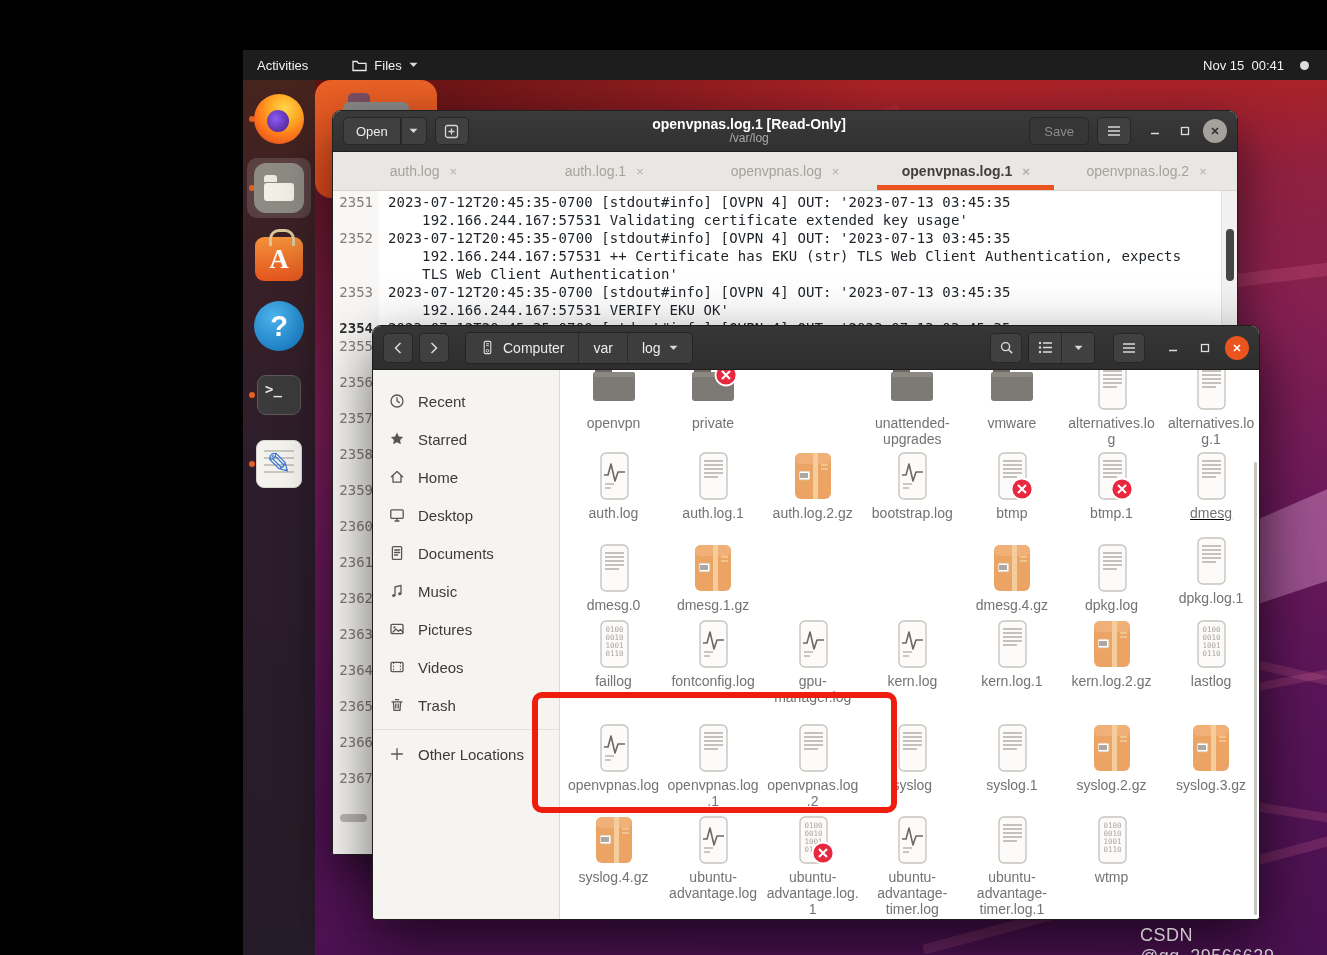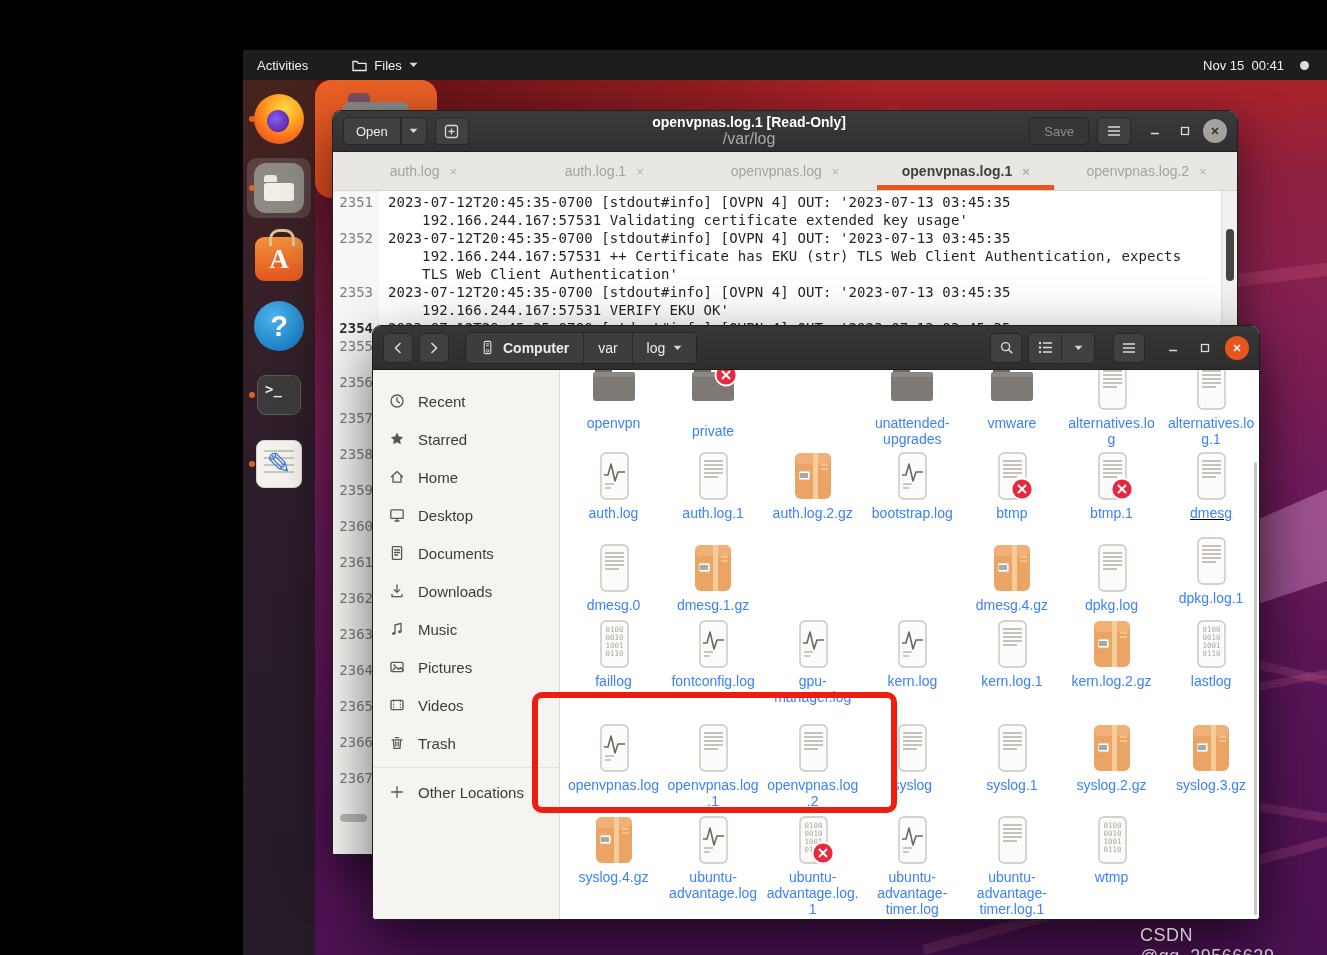--- a/index.html
+++ b/index.html
@@ -68,21 +68,21 @@
   .gedit{position:absolute;left:332px;top:110px;width:906px;height:745px;z-index:3;border-radius:9px 9px 3px 3px;
          box-shadow:0 18px 50px rgba(0,0,0,0.55);background:#fff;display:flex;flex-direction:column;overflow:hidden;border:1px solid #212121;box-sizing:border-box;}
   .g-header{height:40px;flex:0 0 40px;background:linear-gradient(#3a3a3a,#303030);display:flex;align-items:center;
             padding:0 10px;gap:8px;border-bottom:1px solid #1f1f1f;}
   .g-open{display:flex;}
   .g-open .main{height:28px;padding:0 12px;border-radius:5px 0 0 5px;}
   .g-open .arrow{height:28px;width:26px;border-left:1px solid #2a2a2a;border-radius:0 5px 5px 0;}
   .g-newtab{width:34px;height:28px;}
   .g-title{flex:1;text-align:center;color:#fff;line-height:1.15;overflow:hidden;}
   .g-title .main{font-size:14px;font-weight:bold;}
-  .g-title .sub{font-size:16px;color:#a9a9a9;}
+  .g-title .sub{font-size:12px;color:#a9a9a9;}
   .g-save{height:28px;padding:0 14px;color:#8d8d8d;background:#363636;}
   .g-menu{width:34px;height:28px;}
   .g-wc{display:flex;align-items:center;gap:6px;margin-left:4px;}
   .g-wc .wc{width:24px;height:24px;border-radius:50%;}
   .g-wc .close{background:#a5a19c;}
   .g-tabs{height:38px;flex:0 0 38px;background:#e9e7e4;display:flex;border-bottom:1px solid #d8d5d1;}
   .g-tab{flex:1;position:relative;display:flex;align-items:center;justify-content:center;gap:10px;font-size:14px;color:#a6a29c;}
   .g-tab .x{color:#b3afa9;font-size:13px;}
   .g-tab.active{color:#413f3b;font-weight:bold;}
   .g-tab.active:after{content:"";position:absolute;left:2px;right:2px;bottom:0;height:5px;background:#e9541f;}
@@ -102,37 +102,37 @@
 
   
   .files{position:absolute;left:372px;top:325px;width:888px;height:595px;z-index:4;border-radius:9px 9px 4px 4px;
          box-shadow:0 22px 60px rgba(0,0,0,0.6);display:flex;flex-direction:column;overflow:hidden;border:1px solid #1c1c1c;box-sizing:border-box;background:#fff;}
   .f-header{height:43px;flex:0 0 43px;background:linear-gradient(#363636,#2e2e2e);display:flex;align-items:center;
             padding:0 10px;gap:6px;border-bottom:1px solid #1d1d1d;}
   .f-nav{width:30px;height:30px;}
   .f-crumbs{display:flex;margin-left:10px;border:1px solid #242424;border-radius:5px;overflow:hidden;}
   .f-crumb{height:30px;display:flex;align-items:center;gap:8px;padding:0 14px;background:#3d3d3d;color:#ececec;
            font-size:14px;border-left:1px solid #2a2a2a;}
-  .f-crumb:first-child{border-left:none;font-weight:bold;}
+  .f-crumb:first-child{border-left:none;}
   .f-spacer{flex:1;}
   .f-tool{width:32px;height:30px;}
   .f-pair{display:flex;border-radius:5px;overflow:hidden;border:1px solid #242424;}
   .f-pair .f-tool{border:none;border-radius:0;}
   .f-pair .sep{width:1px;background:#2a2a2a;}
   .f-wc{display:flex;align-items:center;gap:8px;margin-left:10px;}
   .f-wc .wc{width:24px;height:24px;border-radius:50%;}
   .f-wc .close{background:#e9541f;}
   .f-body{flex:1;display:flex;overflow:hidden;}
   .f-side{flex:0 0 187px;background:#f6f4f1;border-right:1px solid #ddd9d4;padding-top:12px;box-sizing:border-box;}
   .side-item{height:38px;display:flex;align-items:center;gap:13px;padding-left:16px;font-size:15px;color:#3c3b38;}
   .side-div{height:1px;background:#e3dfda;margin:5px 0;}
   .f-content{flex:1;position:relative;background:#fff;overflow:hidden;}
   .f-scroll{position:absolute;right:2px;top:92px;bottom:4px;width:3px;border-radius:2px;background:#c8c4bf;}
   .cell{position:absolute;width:99px;display:flex;flex-direction:column;align-items:center;}
-  .cell .lbl{margin-top:3px;max-width:94px;text-align:center;font-size:14px;line-height:16px;color:#3b82f6;
+  .cell .lbl{margin-top:3px;max-width:94px;text-align:center;font-size:14px;line-height:16px;color:#737373;
              overflow-wrap:anywhere;word-break:break-word;}
 
   
   .annotation{position:absolute;left:532px;top:692px;width:353px;height:109px;border:6px solid #ee1d0e;
               border-radius:10px;z-index:9;}
   .watermark{position:absolute;left:1140px;top:925px;z-index:10;color:#cbc5cb;font-size:18px;letter-spacing:0.5px;}
 </style>
 </head>
 <body>
 
@@ -517,27 +517,20 @@
           </div>
           <div class="side-item">
             <svg width="16" height="16" viewBox="0 0 16 16">
               <rect x="3.4" y="1.6" width="9.2" height="12.8" rx="1" stroke="#585650" stroke-width="1.3" fill="none" stroke-linecap="round" stroke-linejoin="round"></rect>
               <path d="M5.6 5h5M5.6 7.5h5M5.6 10h3" stroke="#585650" stroke-width="1.3" fill="none" stroke-linecap="round" stroke-linejoin="round"></path>
             </svg>
             <span>Documents</span>
           </div>
           <div class="side-item">
             <svg width="16" height="16" viewBox="0 0 16 16">
-              <path d="M8 2v7M5.2 6.6 8 9.4l2.8-2.8" stroke="#585650" stroke-width="1.3" fill="none" stroke-linecap="round" stroke-linejoin="round"></path>
-              <path d="M3 11.4v2.2h10v-2.2" stroke="#585650" stroke-width="1.3" fill="none" stroke-linecap="round" stroke-linejoin="round"></path>
-            </svg>
-            <span>Downloads</span>
-          </div>
-          <div class="side-item">
-            <svg width="16" height="16" viewBox="0 0 16 16">
               <path d="M6 12.4V4l6-1.6v8.4" stroke="#585650" stroke-width="1.3" fill="none" stroke-linecap="round" stroke-linejoin="round"></path>
               <circle cx="4.6" cy="12.4" r="1.5" fill="#585650"></circle>
               <circle cx="10.6" cy="10.8" r="1.5" fill="#585650"></circle>
             </svg>
             <span>Music</span>
           </div>
           <div class="side-item">
             <svg width="16" height="16" viewBox="0 0 16 16">
               <rect x="2" y="3.4" width="12" height="9.2" rx="1" stroke="#585650" stroke-width="1.3" fill="none" stroke-linecap="round" stroke-linejoin="round"></rect>
               <circle cx="5.4" cy="6.4" r="1.1" fill="#585650"></circle>
@@ -569,21 +562,21 @@
       <div class="f-content" id="files-grid">
         <div class="f-scroll"></div>
       <div class="cell" style="left:4px;top:-10px;">
             <svg width="52" height="52" viewBox="0 0 52 52">
               <rect x="7" y="8" width="17" height="9" rx="2.5" fill="#6e6a66"></rect>
               <rect x="5" y="12" width="42" height="29" rx="3" fill="#7d7974"></rect>
               <rect x="5" y="12" width="42" height="5" rx="2.5" fill="#8b8781"></rect>
             </svg>
             <div class="lbl">openvpn</div>
           </div>
-          <div class="cell" style="left:103.6px;top:-10px;gap:8px;">
+          <div class="cell" style="left:103.6px;top:-10px;">
             <svg width="52" height="52" viewBox="0 0 52 52">
               <rect x="7" y="8" width="17" height="9" rx="2.5" fill="#6e6a66"></rect>
               <rect x="5" y="12" width="42" height="29" rx="3" fill="#7d7974"></rect>
               <rect x="5" y="12" width="42" height="5" rx="2.5" fill="#8b8781"></rect>
               <g>
                 <circle cx="39" cy="15" r="10.5" fill="#e8283f" stroke="#fff" stroke-width="1.8"></circle>
                 <path d="M35 11l8 8M43 11l-8 8" stroke="#fff" stroke-width="2.1"></path>
               </g>
             </svg>
             <div class="lbl">private</div>

